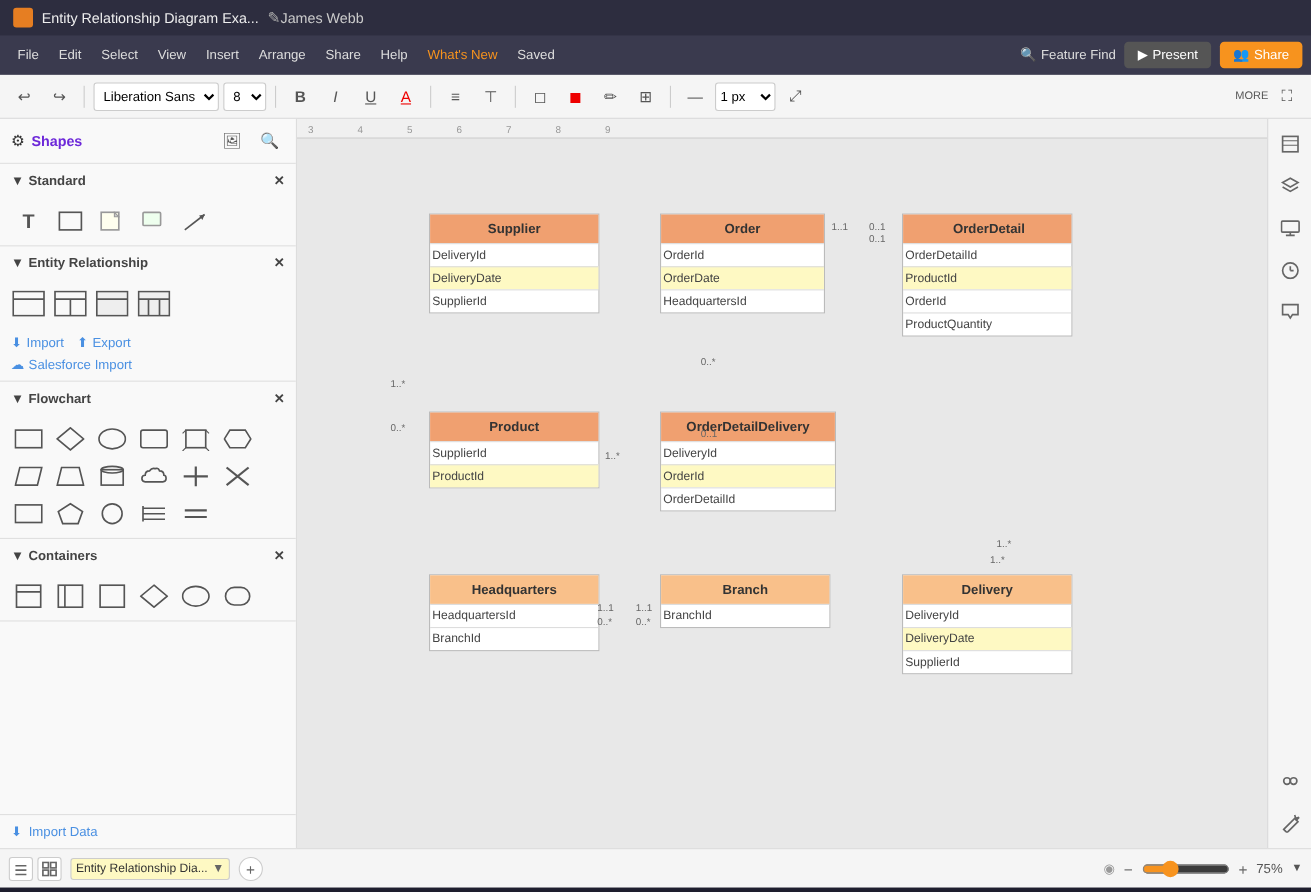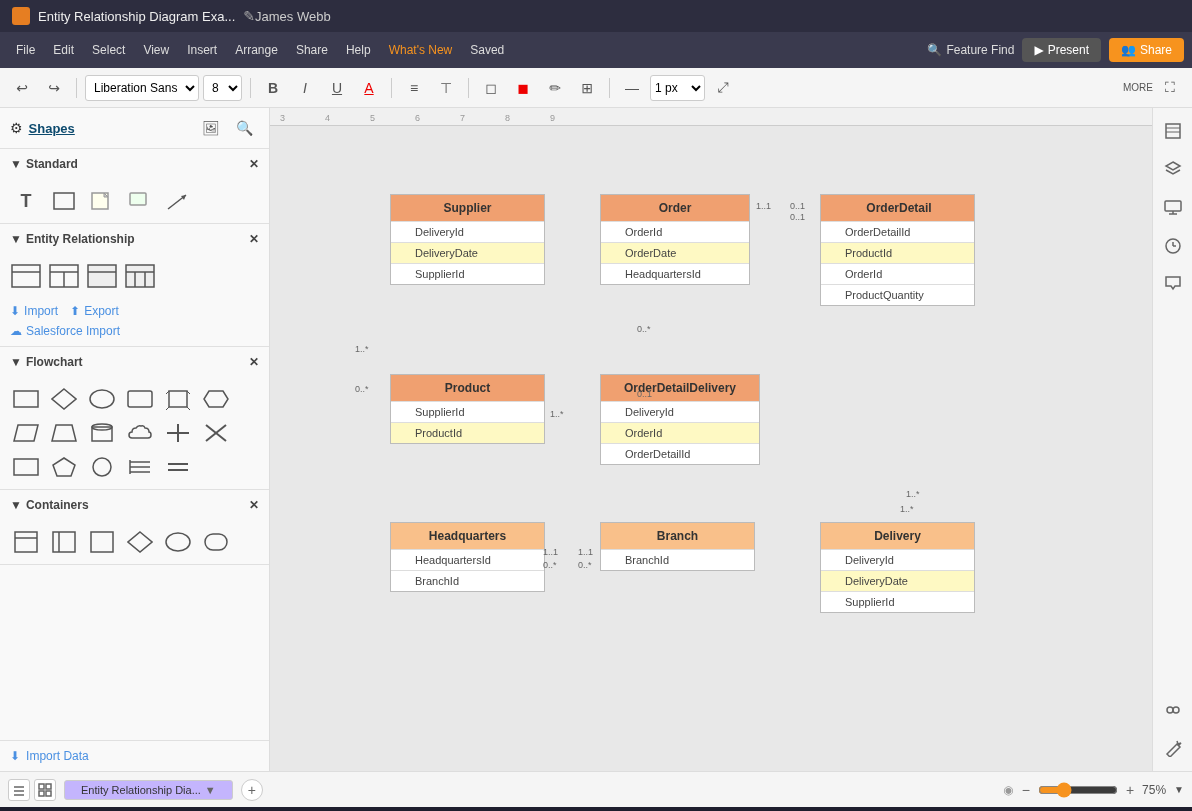--- a/index.html
+++ b/index.html
@@ -150,21 +150,21 @@
       color: #444;
     }
 
     .shapes-top {
       display: flex;
       align-items: center;
       padding: 6px 10px;
       gap: 6px;
       border-bottom: 1px solid #e0e0e0;
     }
-    .shapes-top-title { font-weight: bold; font-size: 13px; color: #0c4a6e; flex: 1; text-decoration: underline; }
+    .shapes-top-title { font-weight: bold; font-size: 13px; color: #6d28d9; flex: 1; }
 
     .shape-grid {
       display: flex;
       flex-wrap: wrap;
       padding: 8px 10px;
       gap: 6px;
     }
     .shape-item {
       width: 32px;
       height: 28px;
@@ -263,21 +263,21 @@
       min-width: 140px;
     }
     .er-table-header {
       padding: 6px 10px;
       font-weight: bold;
       font-size: 12px;
       color: #333;
       text-align: center;
     }
     .er-table-row {
-      padding: 4px 24px;
+      padding: 4px 2px;
       font-size: 11px;
       border-top: 1px solid #ddd;
       color: #444;
     }
     .er-table-row.highlighted { background: #fef9c3; }
 
     
     #bottombar {
       height: 36px;
       background: #f5f5f5;
@@ -286,24 +286,24 @@
       align-items: center;
       padding: 0 8px;
       justify-content: space-between;
     }
     .bottombar-left { display: flex; align-items: center; gap: 8px; }
     .bottombar-right { display: flex; align-items: center; gap: 8px; }
     .page-tab {
       display: flex;
       align-items: center;
       gap: 4px;
-      background: #c4b5fd;
+      background: #fef9c3;
       border: 1px solid #ccc;
       border-radius: 3px;
-      padding: 3px 16px;
+      padding: 3px 4px;
       font-size: 11px;
       cursor: pointer;
     }
     .add-page {
       width: 22px;
       height: 22px;
       border: 1px solid #ccc;
       border-radius: 50%;
       display: flex;
       align-items: center;

